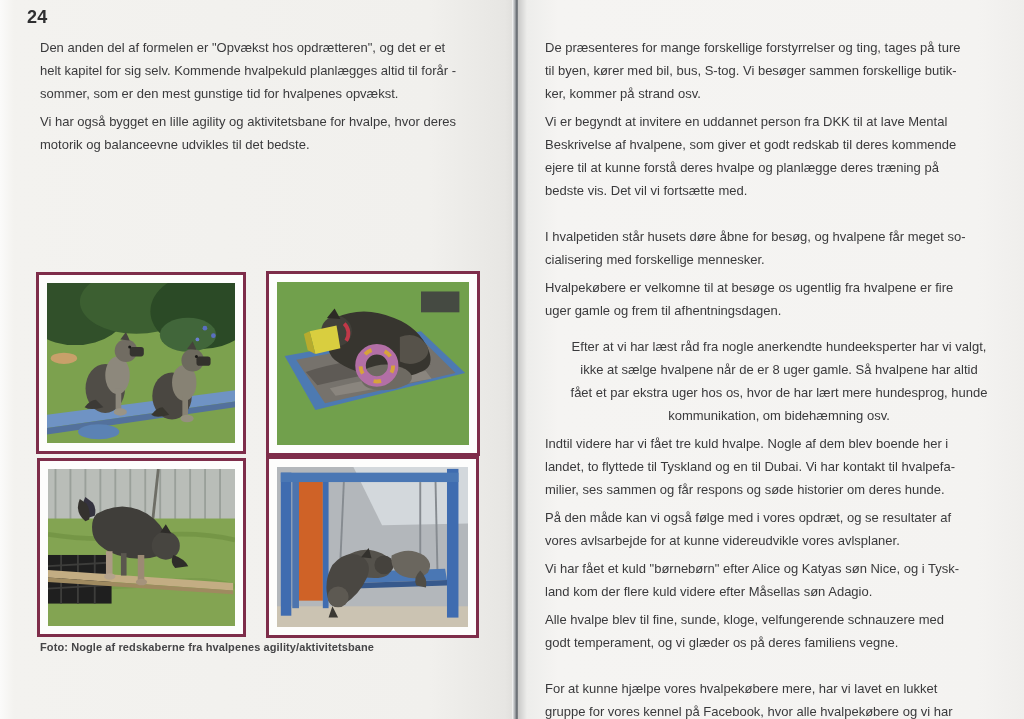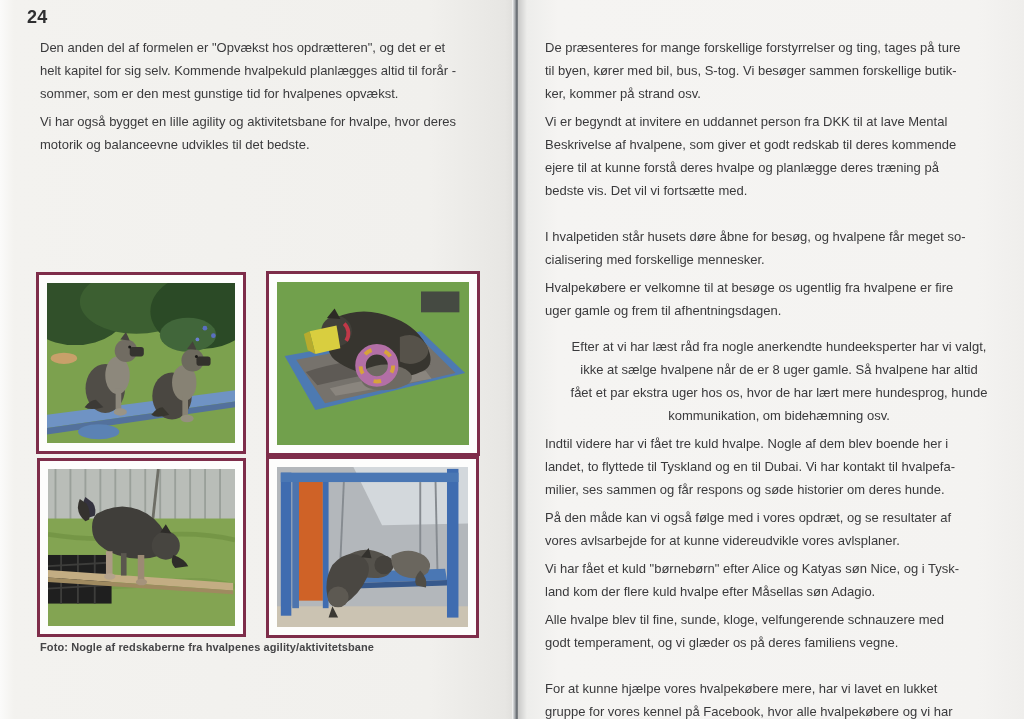--- a/index.html
+++ b/index.html
@@ -241,19 +241,19 @@
     <p class="p gap13">Efter at vi har læst råd fra nogle anerkendte hundeeksperter har vi valgt,
 ikke at sælge hvalpene når de er 8 uger gamle. Så hvalpene har altid
 fået et par ekstra uger hos os, hvor de har lært mere hundesprog, hunde
 kommunikation, om bidehæmning osv.</p>
     <p class="p">Indtil videre har vi fået tre kuld hvalpe. Nogle af dem blev boende her i
 landet, to flyttede til Tyskland og en til Dubai. Vi har kontakt til hvalpefa-
 milier, ses sammen og får respons og søde historier om deres hunde.</p>
     <p class="p">På den måde kan vi også følge med i vores opdræt, og se resultater af
 vores avlsarbejde for at kunne videreudvikle vores avlsplaner.</p>
     <p class="p">Vi har fået et kuld "børnebørn" efter Alice og Katyas søn Nice, og i Tysk-
-land kom der flere kuld hvalpe efter Måsellas søn Adagio.</p>
+land kom der flere kuld videre efter Måsellas søn Adagio.</p>
     <p class="p">Alle hvalpe blev til fine, sunde, kloge, velfungerende schnauzere med
 godt temperament, og vi glæder os på deres familiens vegne.</p>
     <p class="p gap9">For at kunne hjælpe vores hvalpekøbere mere, har vi lavet en lukket
 gruppe for vores kennel på Facebook, hvor alle hvalpekøbere og vi har</p>
   </div>
 </div>
 
 </body></html>

